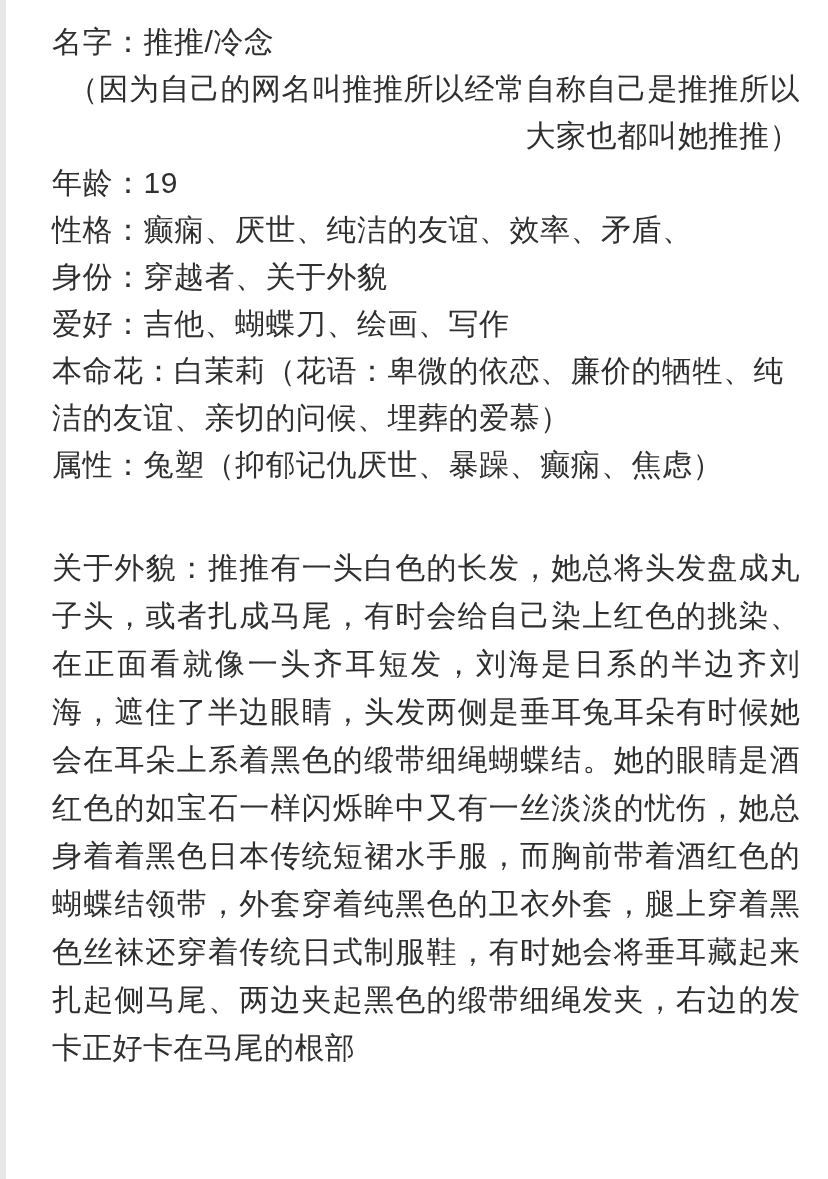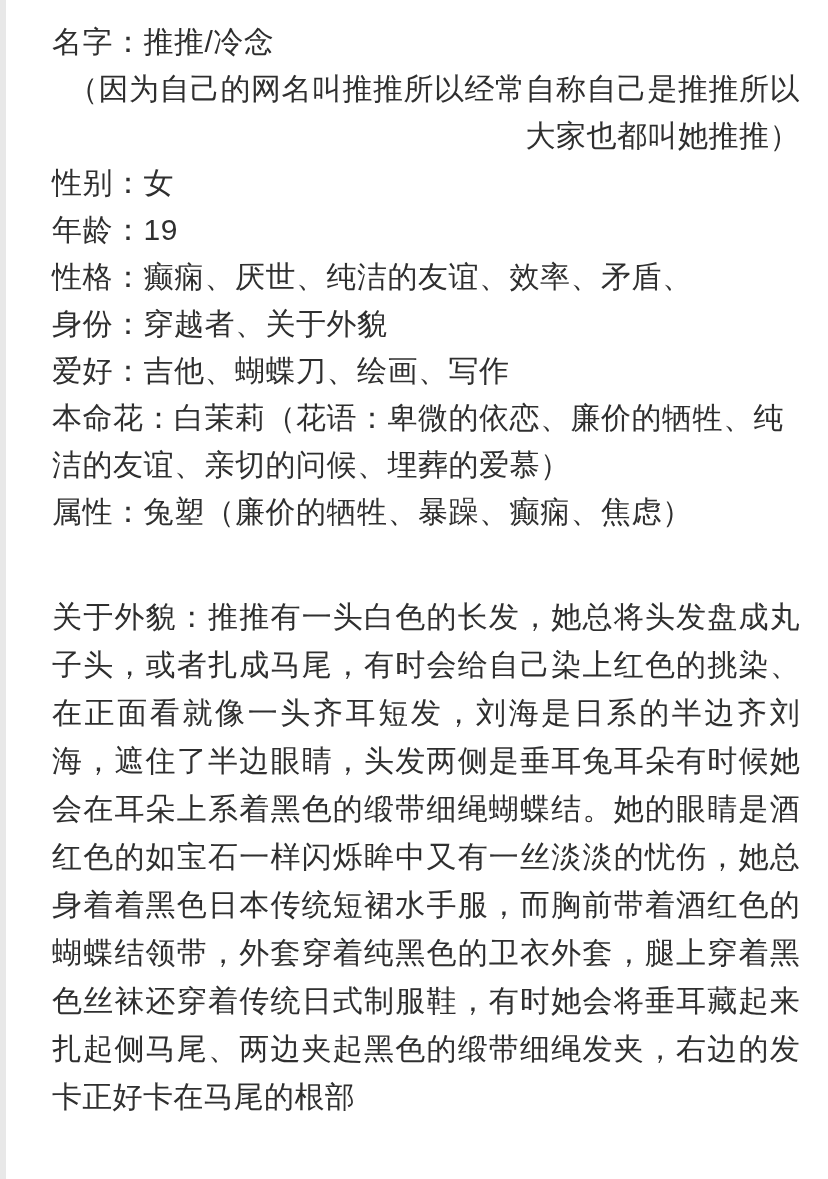--- a/index.html
+++ b/index.html
@@ -47,36 +47,36 @@
   .gap {
     height: 58px;
   }
   .para {
     font-size: 30px;
     line-height: 48px;
     letter-spacing: 0.3px;
     color: #2f2f2f;
     text-align: justify;
     word-break: break-all;
+    font-family: Liberation Mono, monospace;
   }
 </style>
 </head>
 <body>
 
 <div class="page">
   <div class="left-rule"></div>
 
   <div class="profile-block">
     <div class="line">名字：推推/冷念</div>
     <div class="line indent">（因为自己的网名叫推推所以经常自称自己是推推所以大家也都叫她推推）</div>
-    <div class="line">性别：女</div>
     <div class="line">年龄：19</div>
     <div class="line">性格：癫痫、厌世、纯洁的友谊、效率、矛盾、</div>
     <div class="line">身份：穿越者、关于外貌</div>
     <div class="line">爱好：吉他、蝴蝶刀、绘画、写作</div>
     <div class="line">本命花：白茉莉（花语：卑微的依恋、廉价的牺牲、纯洁的友谊、亲切的问候、埋葬的爱慕）</div>
-    <div class="line">属性：兔塑（廉价的牺牲、暴躁、癫痫、焦虑）</div>
+    <div class="line">属性：兔塑（抑郁记仇厌世、暴躁、癫痫、焦虑）</div>
   </div>
 
   <div class="gap"></div>
 
   <div class="para">关于外貌：推推有一头白色的长发，她总将头发盘成丸子头，或者扎成马尾，有时会给自己染上红色的挑染、在正面看就像一头齐耳短发，刘海是日系的半边齐刘海，遮住了半边眼睛，头发两侧是垂耳兔耳朵有时候她会在耳朵上系着黑色的缎带细绳蝴蝶结。她的眼睛是酒红色的如宝石一样闪烁眸中又有一丝淡淡的忧伤，她总身着着黑色日本传统短裙水手服，而胸前带着酒红色的蝴蝶结领带，外套穿着纯黑色的卫衣外套，腿上穿着黑色丝袜还穿着传统日式制服鞋，有时她会将垂耳藏起来扎起侧马尾、两边夹起黑色的缎带细绳发夹，右边的发卡正好卡在马尾的根部</div>
 </div>
 
 </body></html>

